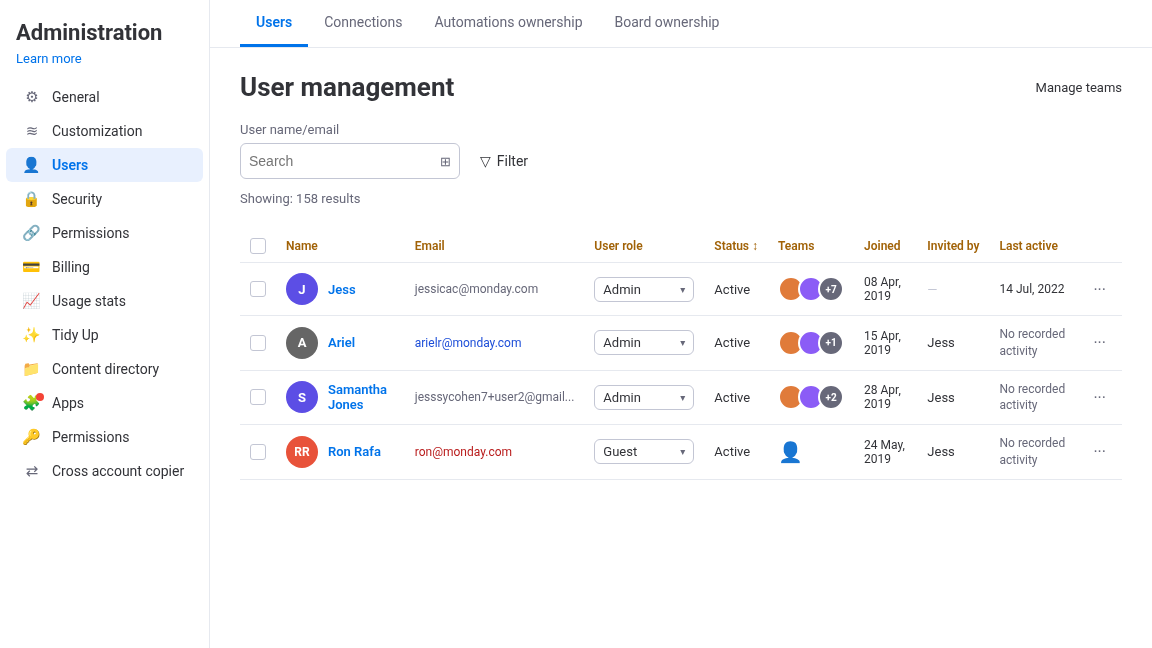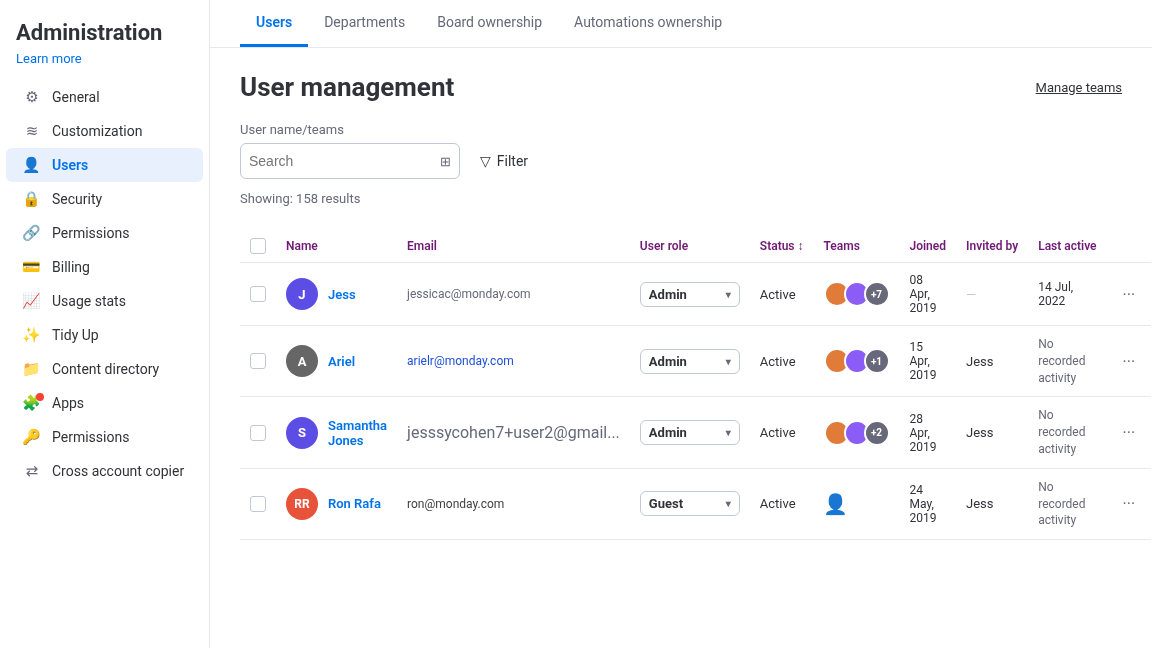--- a/index.html
+++ b/index.html
@@ -17,44 +17,44 @@
 
     
     .main { flex: 1; display: flex; flex-direction: column; background: #fff; overflow: hidden; }
     .top-nav { display: flex; border-bottom: 1px solid #e6e9ef; padding: 0 30px; background: #fff; }
     .tab { padding: 14px 16px; font-size: 14px; color: #676879; cursor: pointer; border-bottom: 3px solid transparent; white-space: nowrap; }
     .tab.active { color: #0073ea; border-bottom: 3px solid #0073ea; font-weight: 600; }
 
     .content { padding: 24px 30px; flex: 1; overflow-y: auto; }
     .page-header { display: flex; align-items: center; justify-content: space-between; margin-bottom: 20px; }
     .page-title { font-size: 26px; font-weight: 700; color: #323338; }
-    .manage-teams { font-size: 13px; color: #323338; cursor: pointer; text-decoration: underline; }
+    .manage-teams { font-size: 13px; color: #323338; cursor: pointer; }
 
     .search-section { margin-bottom: 12px; }
     .search-label { font-size: 13px; color: #676879; margin-bottom: 6px; }
     .search-box { display: flex; align-items: center; border: 1.5px solid #c3c6d4; border-radius: 6px; padding: 0 8px; height: 36px; width: 220px; background: #fff; }
     .search-box input { border: none; outline: none; font-size: 14px; color: #323338; width: 100%; background: transparent; }
     .search-box-icon { color: #676879; font-size: 13px; margin-left: 4px; cursor: pointer; }
     .filter-btn { display: flex; align-items: center; gap: 6px; color: #323338; cursor: pointer; font-size: 14px; padding: 6px 10px; border-radius: 6px; }
 
     .invite-row { display: flex; align-items: center; gap: 8px; margin-left: auto; }
     .invite-btn { background: #0073ea; color: #fff; border: none; border-radius: 6px; padding: 8px 18px; font-size: 14px; cursor: pointer; display: flex; align-items: center; gap: 6px; font-weight: 600; }
     .more-btn { color: #676879; cursor: pointer; font-size: 18px; padding: 4px 8px; border-radius: 6px; }
 
     .showing { font-size: 13px; color: #676879; margin-bottom: 24px; }
 
     
     table { width: 100%; border-collapse: collapse; }
-    thead th { font-size: 12px; color: #701a75; font-weight: 600; padding: 8px 10px; text-align: left; border-bottom: 1px solid #e6e9ef; background: #fff; white-space: nowrap; }
+    thead th { font-size: 12px; color: #a16207; font-weight: 600; padding: 8px 10px; text-align: left; border-bottom: 1px solid #e6e9ef; background: #fff; white-space: nowrap; }
     tbody tr { border-bottom: 1px solid #e6e9ef; }
     td { padding: 10px 10px; font-size: 13px; color: #323338; vertical-align: middle; }
     .user-name-link { color: #0073ea; font-weight: 600; cursor: pointer; }
     .avatar { width: 32px; height: 32px; border-radius: 50%; display: flex; align-items: center; justify-content: center; font-size: 12px; font-weight: 700; color: #fff; flex-shrink: 0; }
     .user-cell { display: flex; align-items: center; gap: 10px; }
-    .role-select { border: 1.5px solid #c3c6d4; border-radius: 6px; padding: 4px 8px; font-size: 13px; color: #323338; background: #fff; cursor: pointer; display: flex; align-items: center; gap: 6px; min-width: 100px; justify-content: space-between; font-weight: bold; }
+    .role-select { border: 1.5px solid #c3c6d4; border-radius: 6px; padding: 4px 8px; font-size: 13px; color: #323338; background: #fff; cursor: pointer; display: flex; align-items: center; gap: 6px; min-width: 100px; justify-content: space-between; }
     .teams-cell { display: flex; align-items: center; }
     .team-avatar { width: 26px; height: 26px; border-radius: 50%; background: #c3c6d4; border: 2px solid #fff; margin-left: -6px; display: flex; align-items: center; justify-content: center; font-size: 10px; font-weight: 700; color: #fff; }
     .team-avatar:first-child { margin-left: 0; }
     .team-count { width: 26px; height: 26px; border-radius: 50%; background: #676879; color: #fff; font-size: 10px; font-weight: 700; display: flex; align-items: center; justify-content: center; border: 2px solid #fff; margin-left: -6px; }
     .row-more { color: #676879; cursor: pointer; font-size: 16px; padding: 2px 6px; border-radius: 4px; }
     .no-activity { color: #676879; font-size: 12px; line-height: 1.4; }
     .dash { color: #c3c6d4; }
 
     .cb { width: 16px; height: 16px; border: 1.5px solid #c3c6d4; border-radius: 3px; cursor: pointer; background: #fff; flex-shrink: 0; }
 
@@ -119,34 +119,34 @@
         <span>Cross account copier</span>
       </div>
     </div>
 </div>
 
 <div class="main">
 
   <div class="top-nav">
     <div id="tabs-container" style="display:flex;">
         <div class="tab active">Users</div>
-        <div class="tab">Departments</div>
+        <div class="tab">Connections</div>
+        <div class="tab">Automations ownership</div>
         <div class="tab">Board ownership</div>
-        <div class="tab">Automations ownership</div>
       </div>
   </div>
 
   <div class="content">
     <div class="page-header">
       <div class="page-title">User management</div>
       <div class="manage-teams">Manage teams</div>
     </div>
 
     <div class="search-section">
-      <div class="search-label">User name/teams</div>
+      <div class="search-label">User name/email</div>
       <div class="search-filter-row">
         <div class="left-controls">
           <div class="search-box">
             <input type="text" placeholder="Search" style="">
             <span class="search-box-icon">⊞</span>
           </div>
           <div class="filter-btn">
             <span>▽</span>
             <span>Filter</span>
           </div>
@@ -237,21 +237,21 @@
           <tr>
             <td style="width: 30px;">
               <div class="cb"></div>
             </td>
             <td>
               <div class="user-cell">
                 <div class="avatar" style="background: rgb(92, 78, 229); font-size: 13px;">S</div>
                 <span class="user-name-link">Samantha Jones</span>
               </div>
             </td>
-            <td style="color: rgb(103, 104, 121); font-size: 16px;">jesssycohen7+user2@gmail...</td>
+            <td style="color: rgb(103, 104, 121); font-size: 12px;">jesssycohen7+user2@gmail...</td>
             <td>
               <div class="role-select">
                 <span>Admin</span>
                 <span style="color:#676879;font-size:10px;">▾</span>
               </div>
             </td>
             <td>Active</td>
             <td>
               <div class="teams-cell">
                 <div class="team-avatar" style="background: rgb(224, 123, 58);"></div>
@@ -267,21 +267,21 @@
           <tr>
             <td style="width: 30px;">
               <div class="cb"></div>
             </td>
             <td>
               <div class="user-cell">
                 <div class="avatar" style="background: rgb(232, 82, 58);">RR</div>
                 <span class="user-name-link">Ron Rafa</span>
               </div>
             </td>
-            <td style="color: #404040; font-size: 12px;">ron@monday.com</td>
+            <td style="color: #b91c1c; font-size: 12px;">ron@monday.com</td>
             <td>
               <div class="role-select">
                 <span>Guest</span>
                 <span style="color:#676879;font-size:10px;">▾</span>
               </div>
             </td>
             <td>Active</td>
             <td>
               <div class="teams-cell">
                 <span style="color: rgb(195, 198, 212); font-size: 20px;">👤</span>

